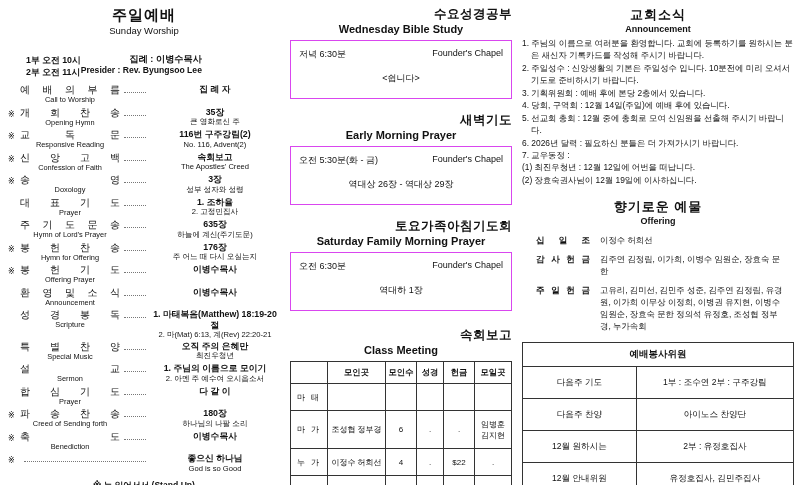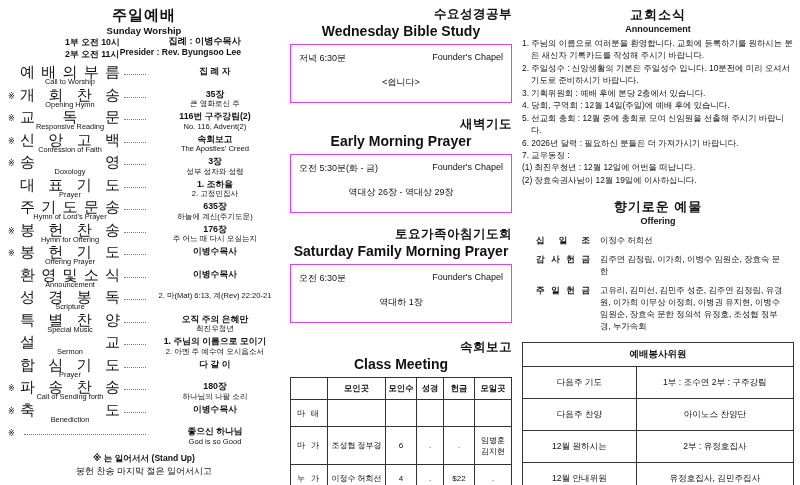--- a/index.html
+++ b/index.html
@@ -8,45 +8,45 @@
     font-family:"Liberation Sans","DejaVu Sans",sans-serif; color:#111;
     overflow:hidden; margin:0 auto;
   }
   .col { position:absolute; top:6px; }
   .col-left   { left:8px;  width:272px; }
   .col-middle { left:290px; width:222px; }
   .col-right  { left:522px; width:272px; }
 
   
   .l-title-ko { text-align:center; font-size:15px; font-weight:bold; letter-spacing:1px; }
-  .l-title-en { text-align:center; font-size:9.5px; font-weight:bold; }
-  .l-head { display:flex; justify-content:center; align-items:flex-start; margin:0 0 6px 0; }
+  .l-title-en { text-align:center; font-size:9.5px; font-weight:normal; }
+  .l-head { display:flex; justify-content:flex-start; align-items:flex-start; margin:18px 0 6px 0; }
   .l-times { font-size:8.8px; font-weight:bold; line-height:12px; padding-left:18px; }
   .l-presider { text-align:right; }
   .l-presider-ko { font-size:9.2px; font-weight:bold; line-height:11px; }
   .l-presider-en { font-size:8.6px; font-weight:bold; line-height:11px; }
 
   .o-row  { display:flex; align-items:flex-start; min-height:21.5px; margin-bottom:1px; }
   .o-star { width:12px; font-size:8px; padding-top:3px; flex-shrink:0; }
   .o-label{ width:100px; flex-shrink:0; }
-  .o-ko   { font-size:15px; line-height:11px; text-align:justify; text-align-last:justify; }
+  .o-ko   { font-size:10px; line-height:11px; text-align:justify; text-align-last:justify; }
   .o-en   { font-size:7.4px; line-height:9px; text-align:center; }
   .o-leader{ flex:1; border-bottom:1px dotted #777; height:8px; margin:0 4px; }
   .o-val  { width:130px; text-align:center; flex-shrink:0; }
   .o-v1   { font-size:8.8px; font-weight:bold; line-height:10.5px; }
   .o-v2   { font-size:7.6px; line-height:9.5px; }
 
   .l-foot { text-align:center; margin-top:5px; }
   .l-foot-1 { font-size:8.6px; font-weight:bold; }
   .l-foot-2 { font-size:9px; line-height:13px; }
 
   
   .m-sec { margin-bottom:13px; }
   .m-title-ko { text-align:right; font-size:12.5px; font-weight:bold; letter-spacing:0.5px; }
-  .m-title-en { text-align:center; font-size:14px; font-weight:bold; margin-bottom:5px; }
+  .m-title-en { text-align:center; font-size:11px; font-weight:bold; margin-bottom:5px; }
   .m-box { border:1px solid #d946ef; padding:7px 8px 13px 8px; }
   .m-box-top { display:flex; justify-content:space-between; font-size:9px; }
   .m-box-center { text-align:center; font-size:9px; margin-top:11px; }
 
   table { width:100%; border-collapse:collapse; }
   .cm-table td, .cm-table th { border:1px solid #333; font-size:8px; text-align:center; padding:7.5px 1px; }
   .cm-table th { font-size:8.3px; font-weight:bold; padding:5px 1px; }
   .cm-table { border:1.5px solid #222; }
   .cm-name { font-weight:normal; letter-spacing:2px; }
 
@@ -211,20 +211,21 @@
         </span>
       </div>
         <div class="o-row">
         <span class="o-star"></span>
         <span class="o-label">
           <span class="o-ko" style="display:block">성 경 봉 독</span>
           <span class="o-en" style="display:block">Scripture</span>
         </span>
         <span class="o-leader"></span>
         <span class="o-val">
+          <span class="o-v1" style="display:block">1. 마태복음(Matthew) 18:19-20절</span>
           <span class="o-v2" style="display:block">2. 마(Mat) 6:13, 계(Rev) 22:20-21</span>
         </span>
       </div>
         <div class="o-row">
         <span class="o-star"></span>
         <span class="o-label">
           <span class="o-ko" style="display:block">특 별 찬 양</span>
           <span class="o-en" style="display:block">Special Music</span>
         </span>
         <span class="o-leader"></span>
@@ -254,21 +255,21 @@
         <span class="o-leader"></span>
         <span class="o-val">
           <span class="o-v1" style="display:block">다 같 이</span>
           <span class="o-v2" style="display:block"></span>
         </span>
       </div>
         <div class="o-row">
         <span class="o-star">※</span>
         <span class="o-label">
           <span class="o-ko" style="display:block">파 송 찬 송</span>
-          <span class="o-en" style="display:block">Call of Sending forth</span>
+          <span class="o-en" style="display:block">Creed of Sending forth</span>
         </span>
         <span class="o-leader"></span>
         <span class="o-val">
           <span class="o-v1" style="display:block">180장</span>
           <span class="o-v2" style="display:block">하나님의 나팔 소리</span>
         </span>
       </div>
         <div class="o-row">
         <span class="o-star">※</span>
         <span class="o-label">

